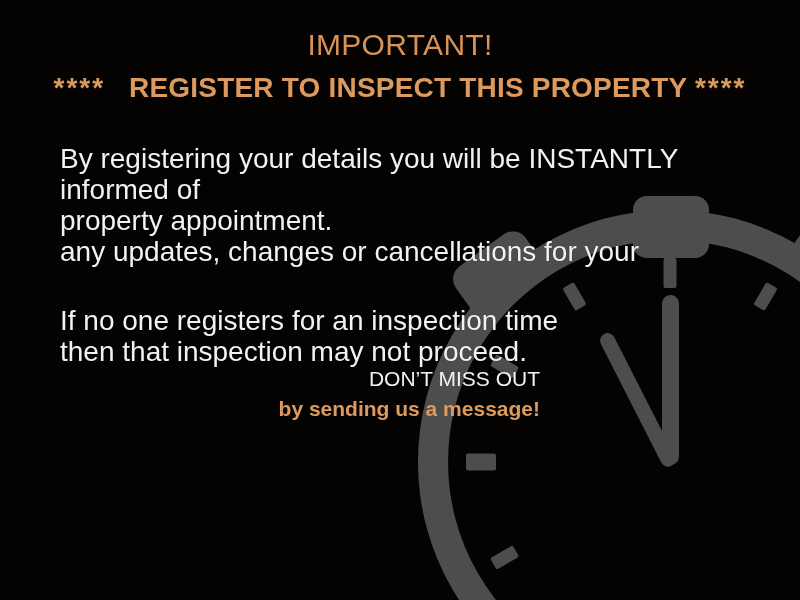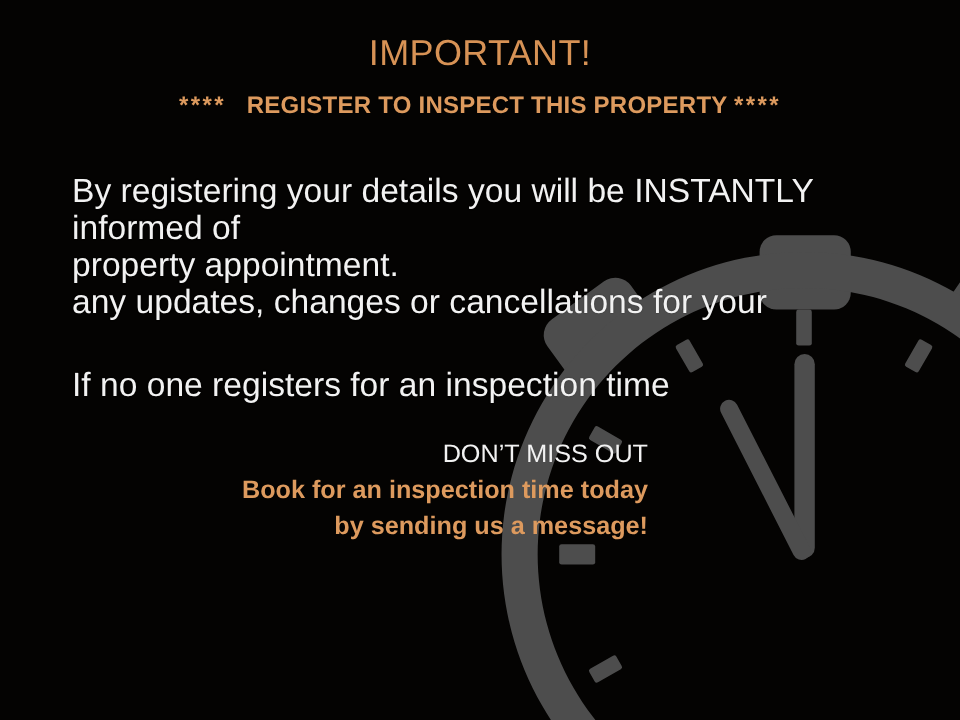--- a/index.html
+++ b/index.html
@@ -47,21 +47,21 @@
   }
   .heading-line-1 {
     color: #d79255;
     font-size: 30px;
     font-weight: 400;
     line-height: 38px;
     letter-spacing: 0.3px;
   }
   .heading-line-2 {
     color: #dd9a5e;
-    font-size: 20px;
+    font-size: 28px;
     font-weight: 700;
     line-height: 40px;
     letter-spacing: 0.2px;
     margin-top: 4px;
   }
   .heading-line-2 .stars {
     letter-spacing: 2px;
   }
 
   .body-block {
@@ -174,22 +174,22 @@
         <span class="stars">****</span>
       </div>
     </div>
 
     <div class="body-block">
       <p class="para">By registering your details  you will be INSTANTLY informed of</p>
       <p class="para">property appointment.</p>
       <p class="para">any updates, changes or cancellations for your</p>
 
       <p class="para gap-before">If no one registers for an inspection time</p>
+      <p class="para">then that inspection may not proceed.</p>
     </div>
 
     <div class="cta-block">
       <p class="cta-plain">DON’T MISS OUT</p>
-      <p class="cta-strong">Book for an inspection time today</p>
       <p class="cta-strong">by sending us a message!</p>
     </div>
 
   </div>
 </div>
 
 </body></html>

